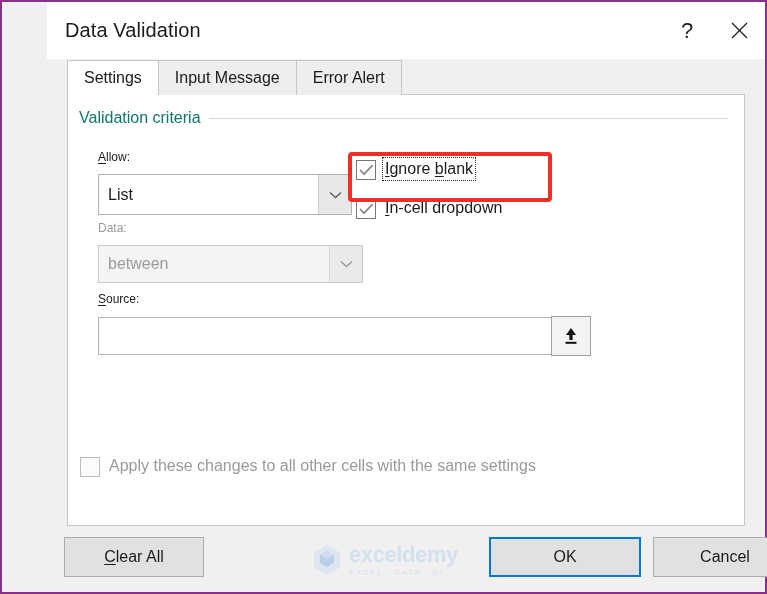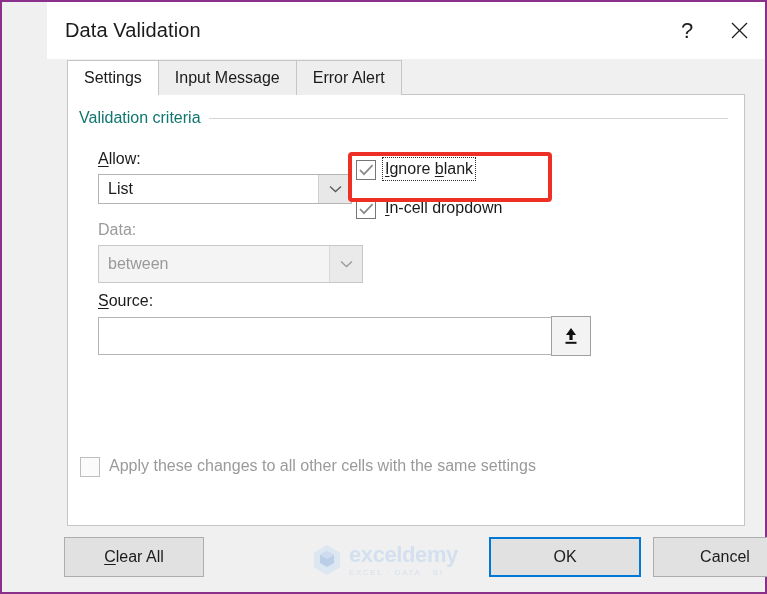--- a/index.html
+++ b/index.html
@@ -124,21 +124,21 @@
   }
   .group-header .gh-rule {
     flex: 1 1 auto;
     height: 1px;
     background: #d4d4d4;
   }
 
   
   .fld-label {
     position: absolute;
-    font-size: 16px;
+    font-size: 12px;
     color: #1b1b1b;
     white-space: nowrap;
   }
   .fld-label.disabled { color: #9a9a9a; }
   .acc { text-decoration: underline; text-underline-offset: 2px; }
 
   
   .combo {
     position: absolute;
     box-sizing: border-box;
@@ -319,21 +319,21 @@
 
     <div class="group-header">
       <span class="gh-label">Validation criteria</span>
       <span class="gh-rule"></span>
     </div>
 
     <div class="fld-label" style="left:30px; top:55px;">
       <span class="acc">A</span>llow:
     </div>
 
-    <div class="combo" style="left:30px; top:79px; width:254px; height:30px;">
+    <div class="combo" style="left:30px; top:79px; width:254px; height:41px;">
       <div class="combo-text">List</div>
       <div class="combo-arrow">
         <svg class="chev" viewBox="0 0 13 8">
           <polyline points="1,1.5 6.5,6.5 12,1.5" fill="none" stroke="#5a5a5a" stroke-width="1.3"></polyline>
         </svg>
       </div>
     </div>
 
     <div class="fld-label disabled" style="left:30px; top:126px;">Data:</div>
 

